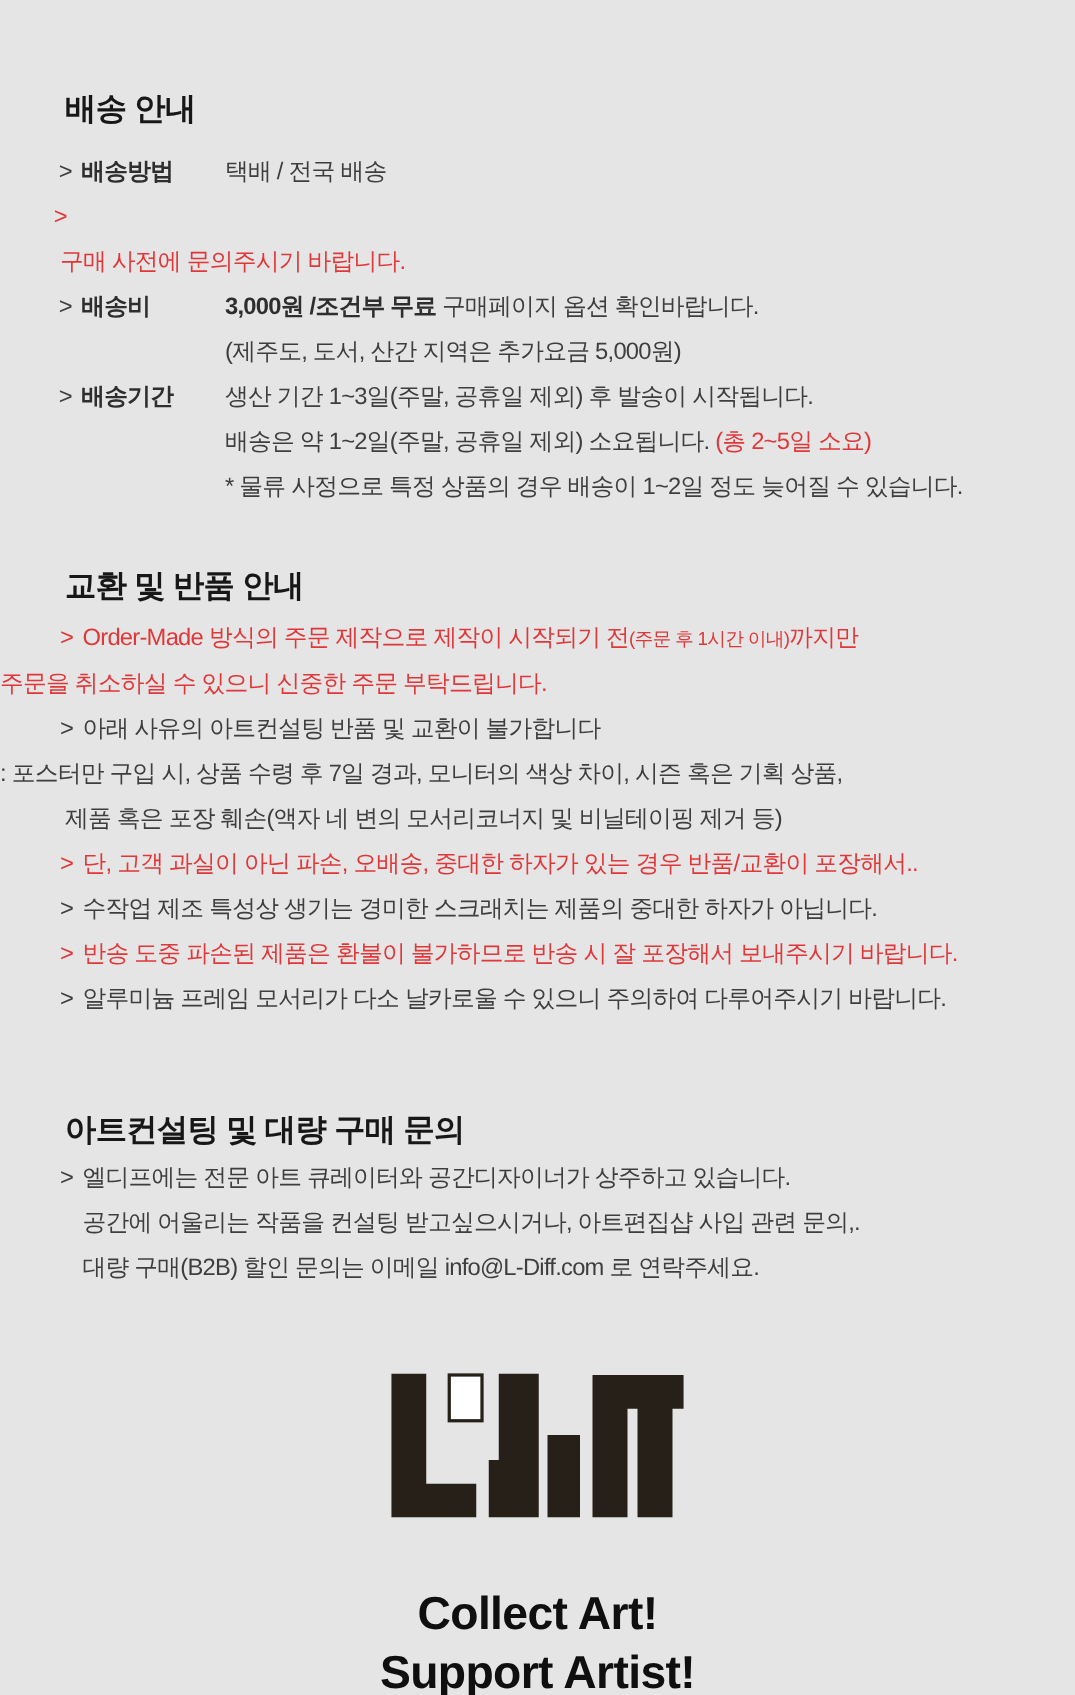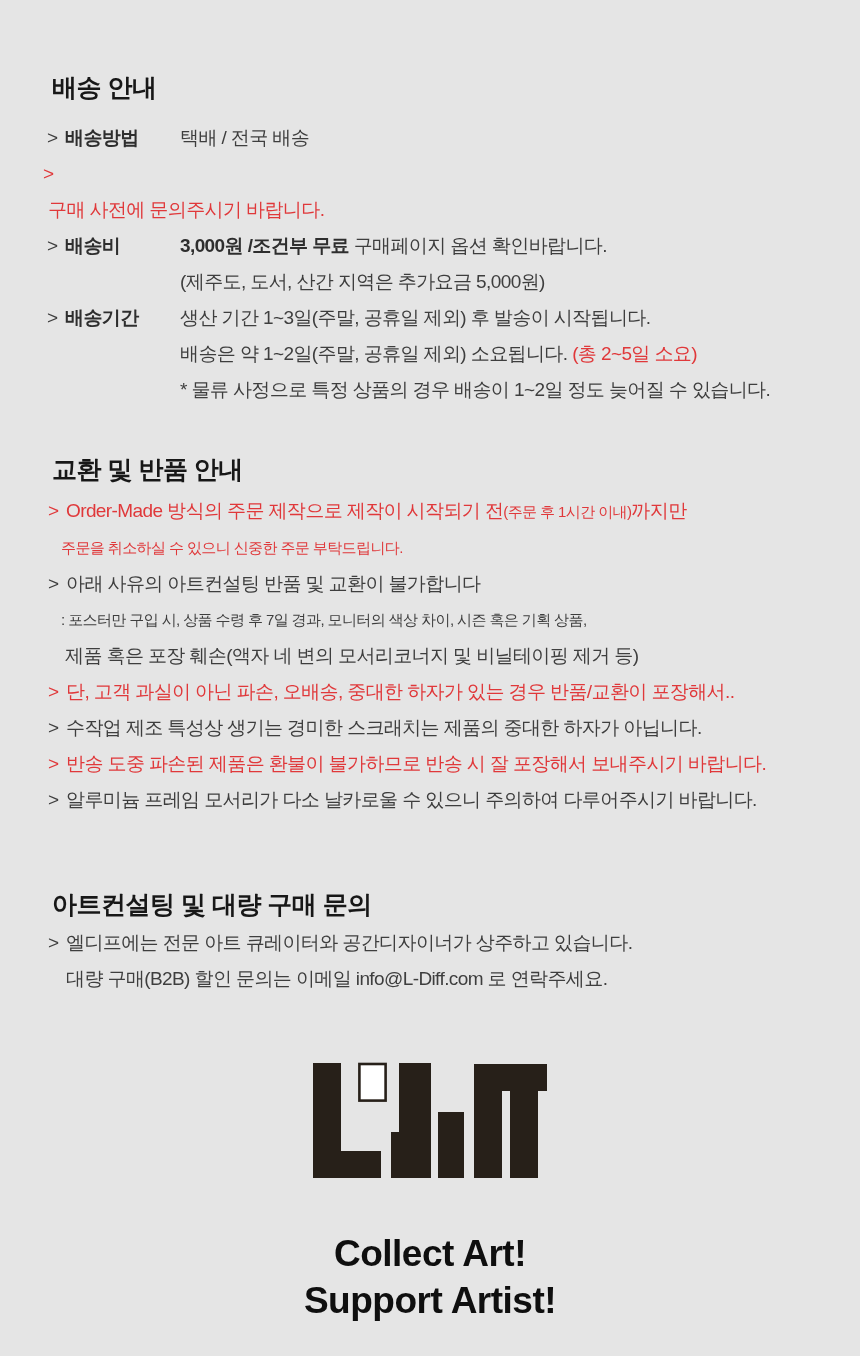--- a/index.html
+++ b/index.html
@@ -35,22 +35,22 @@
   .redflex .bullet { width:18px; flex:none; }
   .red-l1 { padding-left:43px; }
   .red-l2 { padding-left:48px; line-height:36px; font-size:19px; letter-spacing:-0.6px; }
 
   .small { font-size:15px; }
 
   
   .ret-list { margin-top:8px; }
   .item { display:flex; padding-left:48px; line-height:36px; font-size:19px; letter-spacing:-0.6px; }
   .item .bullet { width:18px; flex:none; }
-  .subline { padding-left:61px; line-height:36px; font-size:15px; letter-spacing:-0.6px; }
-  .subline2 { padding-left:65px; line-height:36px; font-size:19px; letter-spacing:-0.6px; }
+  .subline { line-height:36px; font-size:19px; letter-spacing:-0.6px; }
+  .subline2 { padding-left:52px; line-height:36px; font-size:19px; letter-spacing:-0.6px; }
 
   
   .cons-list { margin-top:5px; }
   .cons-sub { padding-left:66px; line-height:36px; font-size:19px; letter-spacing:-0.6px; }
 
   
   .logo-wrap { margin-top:65px; text-align:center; }
   .logo-wrap svg { display:inline-block; }
 
   
@@ -144,20 +144,21 @@
   </section>
 
   <section>
     <h2 class="sec-title" id="consulting-title">아트컨설팅 및 대량 구매 문의</h2>
 
     <div class="cons-list">
       <div class="item">
         <span class="bullet">&gt;</span>
         <span>엘디프에는 전문 아트 큐레이터와 공간디자이너가 상주하고 있습니다.</span>
       </div>
+      <div class="cons-sub">공간에 어울리는 작품을 컨설팅 받고싶으시거나, 아트편집샵 사입 관련 문의,.</div>
       <div class="cons-sub">대량 구매(B2B) 할인 문의는 이메일 info@L-Diff.com 로 연락주세요.</div>
     </div>
   </section>
 
   <div class="logo-wrap">
     <svg width="234" height="116" viewBox="0 0 234 116" aria-hidden="true">
 
       <polygon fill="#272019" points="0,1 28,1 28,89 68,89 68,116 0,116"></polygon>
 
       <rect x="46.4" y="2" width="26.2" height="36.6" fill="#ffffff" stroke="#272019" stroke-width="2.6"></rect>

